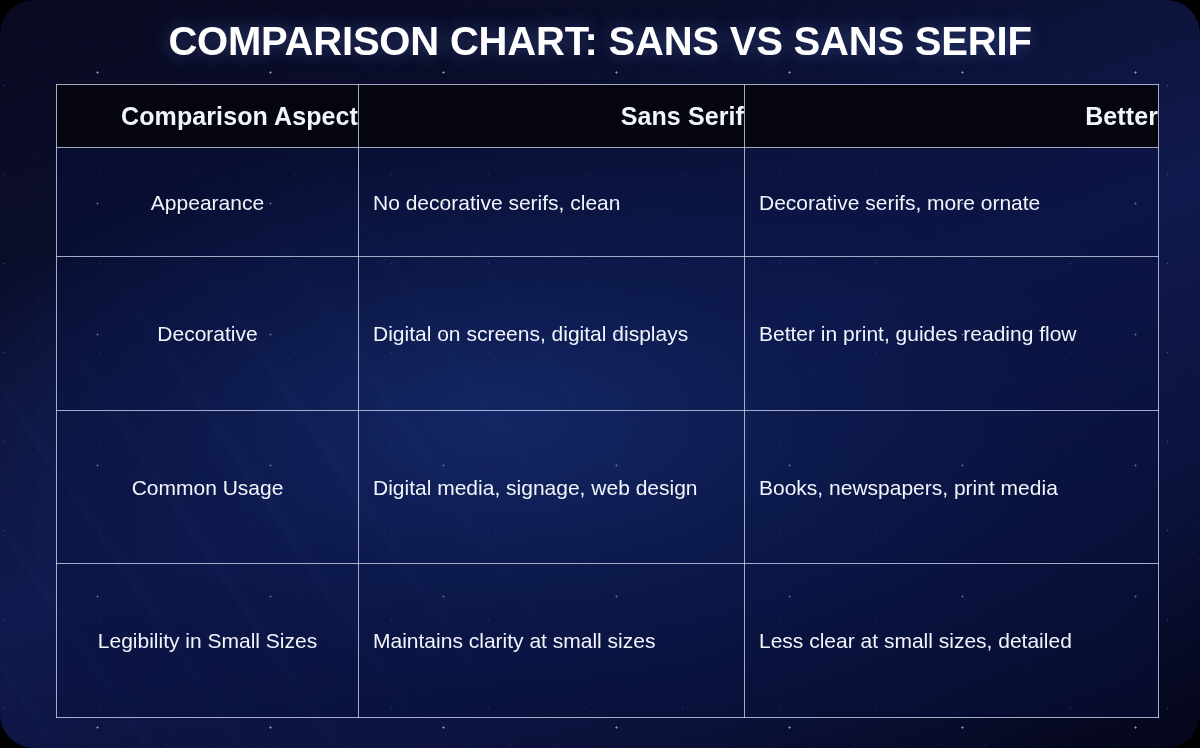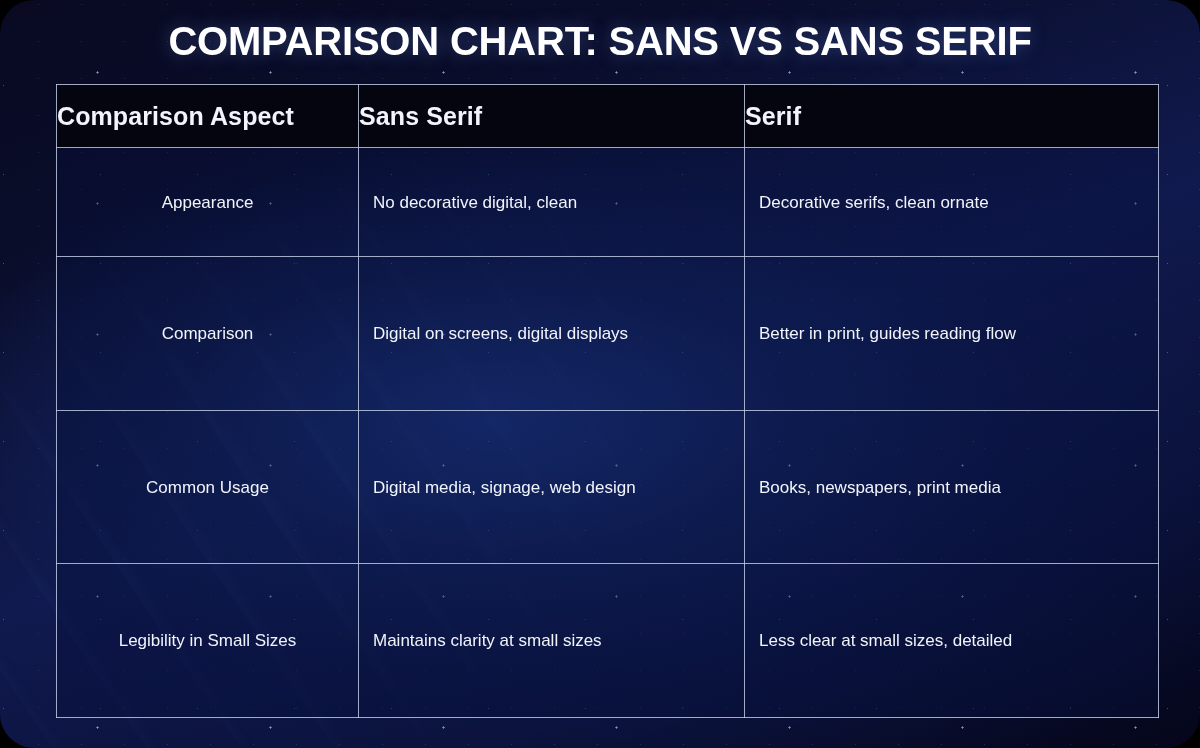--- a/index.html
+++ b/index.html
@@ -113,27 +113,27 @@
   }
   .col-aspect { width: 302px; }
   .col-sans   { width: 386px; }
   .col-serif  { width: 414px; }
 
   thead th {
     background: #05050f;
     font-weight: bold;
     font-size: 25px;
     height: 62px;
-    text-align: left;
+    text-align: right;
     letter-spacing: 0.1px;
   }
 
   tbody td {
     background: rgba(8,16,60,0.42);
-    font-size: 17px;
+    font-size: 21px;
     line-height: 31px;
     font-weight: normal;
   }
   tbody td.aspect {
     text-align: center;
     padding: 8px 14px;
   }
   tbody td.val {
     text-align: left;
     padding: 8px 16px 8px 14px;
@@ -161,31 +161,31 @@
     <table class="cmp">
       <colgroup>
         <col class="col-aspect">
         <col class="col-sans">
         <col class="col-serif">
       </colgroup>
       <thead>
         <tr>
           <th>Comparison Aspect</th>
           <th>Sans Serif</th>
-          <th>Serif</th>
+          <th>Better</th>
         </tr>
       </thead>
       <tbody>
         <tr class="r1">
           <td class="aspect">Appearance</td>
-          <td class="val">No decorative digital, clean</td>
-          <td class="val">Decorative serifs, clean ornate</td>
+          <td class="val">No decorative serifs, clean</td>
+          <td class="val">Decorative serifs, more ornate</td>
         </tr>
         <tr class="r2">
-          <td class="aspect">Comparison</td>
+          <td class="aspect">Decorative</td>
           <td class="val">Digital on screens, digital displays</td>
           <td class="val">Better in print, guides reading flow</td>
         </tr>
         <tr class="r4">
           <td class="aspect">Common Usage</td>
           <td class="val">Digital media, signage, web design</td>
           <td class="val">Books, newspapers, print media</td>
         </tr>
         <tr class="r6">
           <td class="aspect">Legibility in Small Sizes</td>

